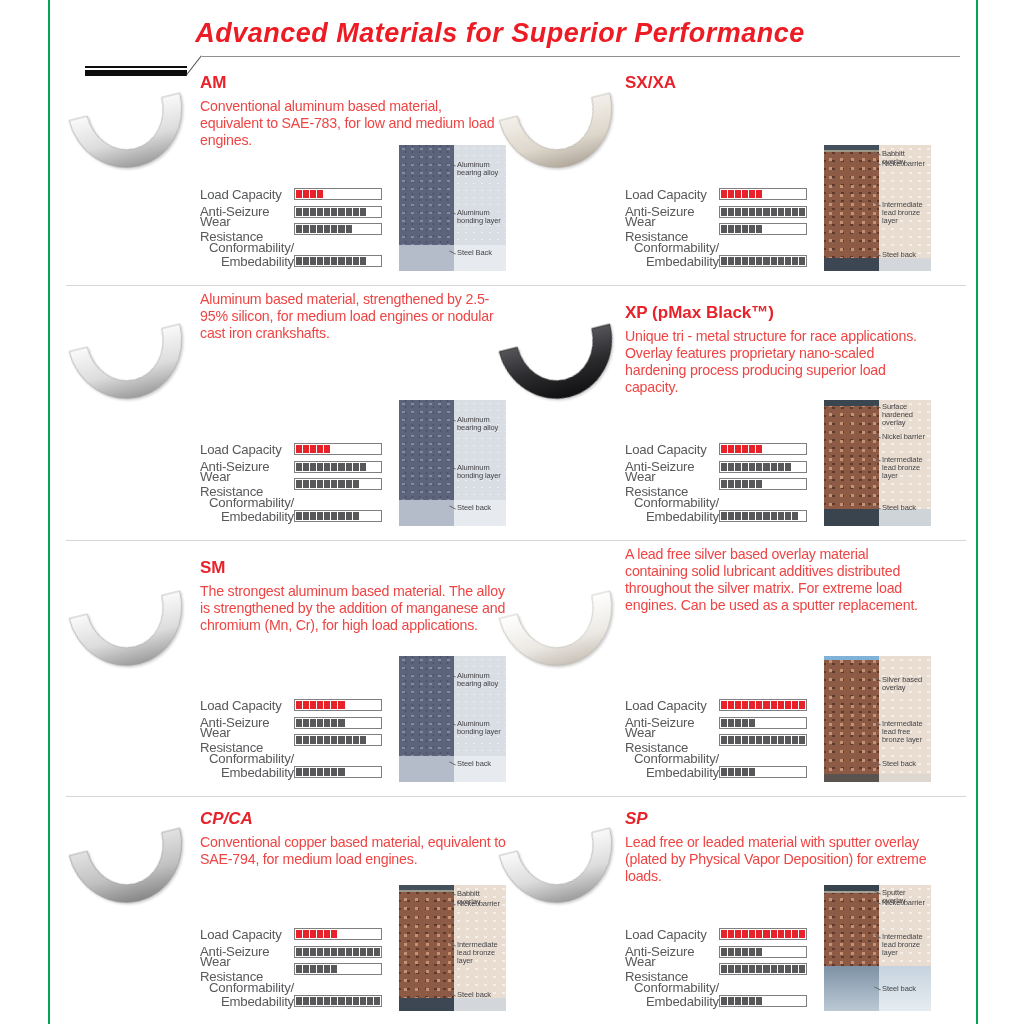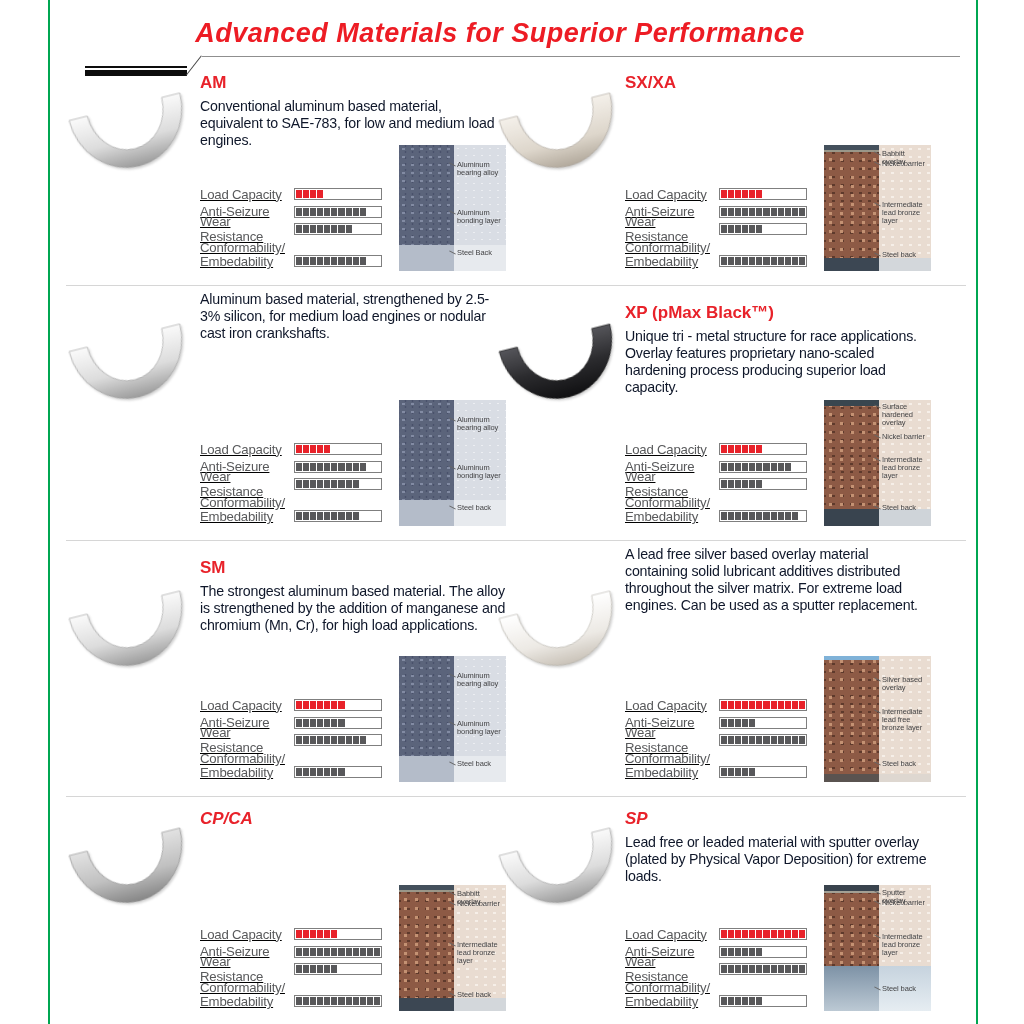--- a/index.html
+++ b/index.html
@@ -36,27 +36,27 @@
   .sh-gray{fill:url(#g-gray);stroke:#8a8a8a;stroke-width:.6}
   .sh-dark{fill:url(#g-dark);stroke:#111;stroke-width:.6}
 
   .content{position:absolute;top:0;bottom:0;width:308px;}
   .cell:nth-child(odd) .content{left:134px;}
   .cell:nth-child(even) .content{left:107px;}
 
   .code{margin:0;padding-top:17px;font-size:17px;font-weight:bold;color:#e8222a;}
   .cell:nth-child(-n+2) .code{padding-top:3px;}
   .cell:nth-child(n+7) .code{padding-top:12px;font-style:italic;}
-  .desc{margin:5px 0 0 0;font-size:14.2px;line-height:1.2;color:#0f172a;letter-spacing:-.2px;}
+  .desc{margin:5px 0 0 0;font-size:14.2px;line-height:1.2;color:#ef4444;letter-spacing:-.2px;}
 
   .ratings{position:absolute;left:0;bottom:16px;width:190px;}
-  .rrow{display:flex;align-items:center;height:17.5px;text-decoration:underline;}
+  .rrow{display:flex;align-items:center;height:17.5px;}
   .rrow.two{height:31px;align-items:flex-end;}
   .rlabel{width:94px;font-size:13.2px;color:#58595b;letter-spacing:-.2px;flex:none;}
-  .rrow.two .rlabel{line-height:1.06;}
+  .rrow.two .rlabel{line-height:1.06;text-align:right;}
   .bar{flex:none;display:flex;gap:1px;width:88px;height:12px;border:1px solid #7f7f7f;
        background:#fff;padding:1px;box-sizing:border-box;}
   .rrow.two .bar{margin-bottom:2px;}
   .bar i{flex:1;background:#fff;}
   .bar i.on{background:#58585a;}
   .bar.red i.on{background:#e8222a;}
 
   .diag{position:absolute;right:2px;bottom:14px;width:107px;height:126px;font-size:7.5px;}
   .dleft,.dright{position:absolute;top:0;height:100%;}
   .dleft{left:0;width:55px;}
@@ -95,21 +95,21 @@
   
   .diag-sp .dleft::before{top:0;height:6px;background:#39434d;box-shadow:0 2px 0 #a3a095;}
   .diag-sp .dleft::after{bottom:0;height:45px;background:linear-gradient(#7d92a6,#bcc9d4);}
   .diag-sp .dright::after{bottom:0;height:45px;background:linear-gradient(#c6d3de,#e6edf2);}
 
   .ll{position:absolute;left:58px;width:48px;color:#454547;line-height:1.08;letter-spacing:-.1px;}
   .ll::before{content:"";position:absolute;left:-8px;top:3px;width:7px;height:1px;background:#666;transform:rotate(28deg);}
   .diag-alu .l0{top:16px}.diag-alu .l1{top:64px}.diag-alu .l2{top:104px}
   .diag-bronze .l0{top:5px}.diag-bronze .l1{top:15px}.diag-bronze .l2{top:56px}.diag-bronze .l3{top:106px}
   .diag-xp .l0{top:3px}.diag-xp .l1{top:33px}.diag-xp .l2{top:56px}.diag-xp .l3{top:104px}
-  .diag-sv .l0{top:20px}.diag-sv .l1{top:52px}.diag-sv .l2{top:104px}
+  .diag-sv .l0{top:20px}.diag-sv .l1{top:64px}.diag-sv .l2{top:104px}
   .diag-sp .l0{top:4px}.diag-sp .l1{top:14px}.diag-sp .l2{top:48px}.diag-sp .l3{top:100px}
 </style>
 </head>
 <body>
 
 
 
 <svg width="0" height="0" aria-hidden="true">
   <defs>
     <linearGradient id="g-silver" x1="0" y1="0" x2="0" y2="1">
@@ -330,21 +330,21 @@
     </div>
   </section>
 
   <section class="cell">
     <div class="shell-wrap">
       <svg class="shell" viewBox="0 0 120 75">
           <path class="sh-silver" d="M2 10 A58 62 0 0 0 118 10 L99 10 A39 44 0 0 1 21 10 Z"></path>
         </svg>
     </div>
     <div class="content">
-      <p class="desc">Aluminum based material, strengthened by 2.5-3% silicon, for medium load engines or nodular cast iron crankshafts.</p>
+      <p class="desc">Aluminum based material, strengthened by 2.5-95% silicon, for medium load engines or nodular cast iron crankshafts.</p>
       <div class="ratings">
         <div class="rrow">
             <span class="rlabel">Load Capacity</span>
             <span class="bar red">
               <i class="on"></i>
               <i class="on"></i>
               <i class="on"></i>
               <i class="on"></i>
               <i class="on"></i>
               <i></i>
@@ -686,20 +686,21 @@
   </section>
 
   <section class="cell">
     <div class="shell-wrap">
       <svg class="shell" viewBox="0 0 120 75">
           <path class="sh-gray" d="M2 10 A58 62 0 0 0 118 10 L99 10 A39 44 0 0 1 21 10 Z"></path>
         </svg>
     </div>
     <div class="content">
       <h2 class="code">CP/CA</h2>
+      <p class="desc">Conventional copper based material, equivalent to SAE-794, for medium load engines.</p>
       <div class="ratings">
         <div class="rrow">
             <span class="rlabel">Load Capacity</span>
             <span class="bar red">
               <i class="on"></i>
               <i class="on"></i>
               <i class="on"></i>
               <i class="on"></i>
               <i class="on"></i>
               <i class="on"></i>

